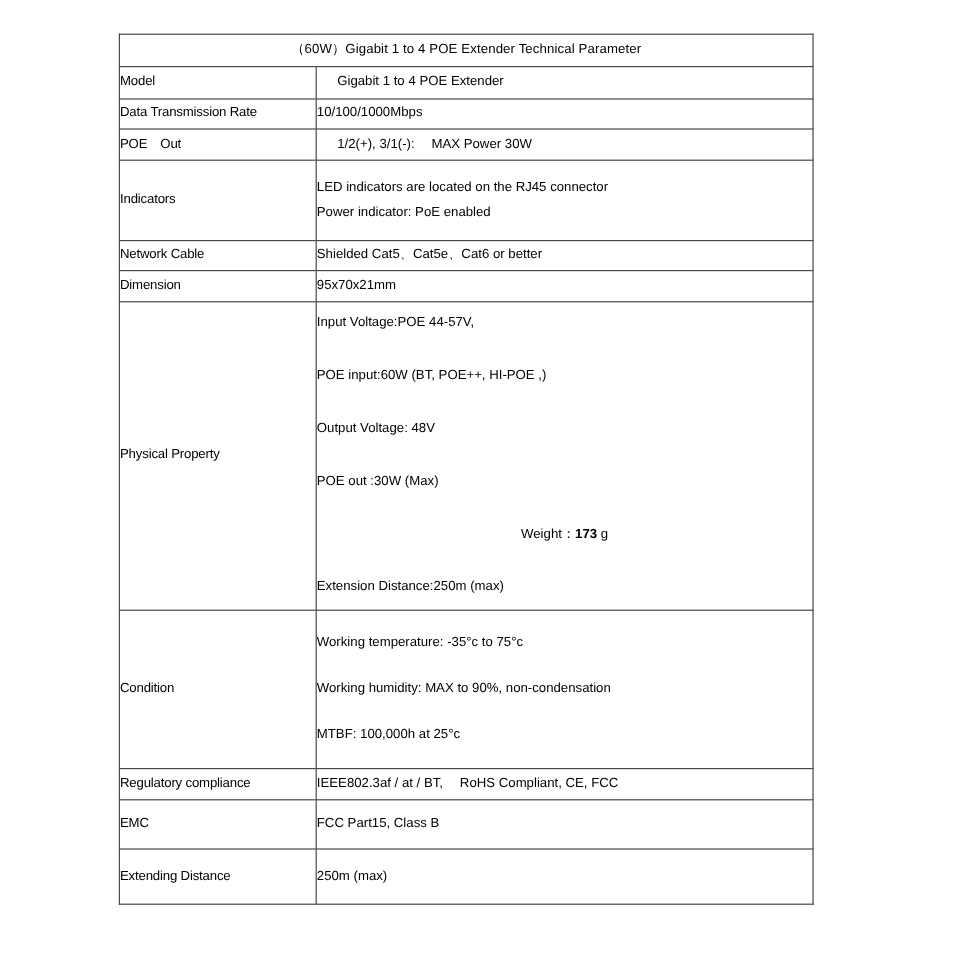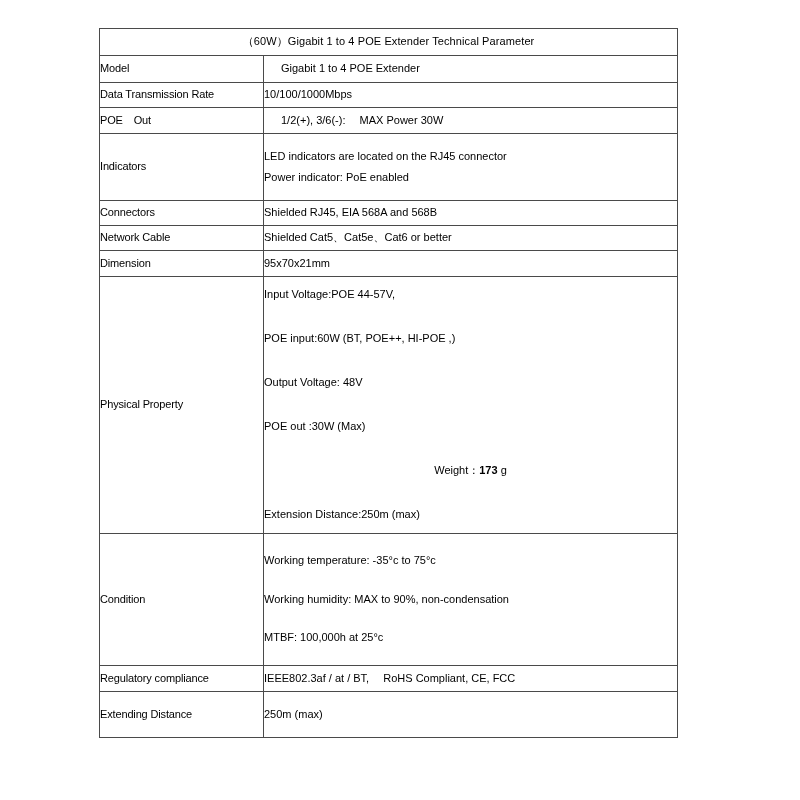--- a/index.html
+++ b/index.html
@@ -116,35 +116,31 @@
       </tr>
 
 
       <tr class="r-rate">
         <td class="label-cell">Data Transmission Rate</td>
         <td class="value-cell">10/100/1000Mbps</td>
       </tr>
 
       <tr class="r-poeout">
         <td class="label-cell">POE　Out</td>
-        <td class="value-cell indent">1/2(+), 3/6(-):　 MAX Power 30W</td>
+        <td class="value-cell indent">1/2(+), 3/1(-):　 MAX Power 30W</td>
       </tr>
 
       <tr class="r-indicators">
         <td class="label-cell label-mid">Indicators</td>
         <td class="value-cell value-top multi-line">
           <p class="ind-line first">LED indicators are located on the RJ45 connector</p>
           <p class="ind-line">Power indicator: PoE enabled</p>
         </td>
       </tr>
 
-      <tr class="r-connectors">
-        <td class="label-cell">Connectors</td>
-        <td class="value-cell">Shielded RJ45, EIA 568A and 568B</td>
-      </tr>
 
       <tr class="r-netcable">
         <td class="label-cell">Network Cable</td>
         <td class="value-cell">Shielded Cat5、Cat5e、Cat6 or better</td>
       </tr>
 
       <tr class="r-dimension">
         <td class="label-cell">Dimension</td>
         <td class="value-cell">95x70x21mm</td>
       </tr>
@@ -168,20 +164,24 @@
           <p>Working humidity: MAX to 90%, non-condensation</p>
           <p>MTBF: 100,000h at 25°c</p>
         </td>
       </tr>
 
       <tr class="r-regulatory">
         <td class="label-cell">Regulatory compliance</td>
         <td class="value-cell">IEEE802.3af / at / BT,　 RoHS Compliant, CE, FCC</td>
       </tr>
 
+      <tr class="r-emc">
+        <td class="label-cell label-mid">EMC</td>
+        <td class="value-cell value-top">FCC Part15, Class B</td>
+      </tr>
 
       <tr class="r-extending">
         <td class="label-cell label-mid">Extending Distance</td>
         <td class="value-cell value-top">250m (max)</td>
       </tr>
     </tbody>
   </table>
 </div>
 
 </body></html>

